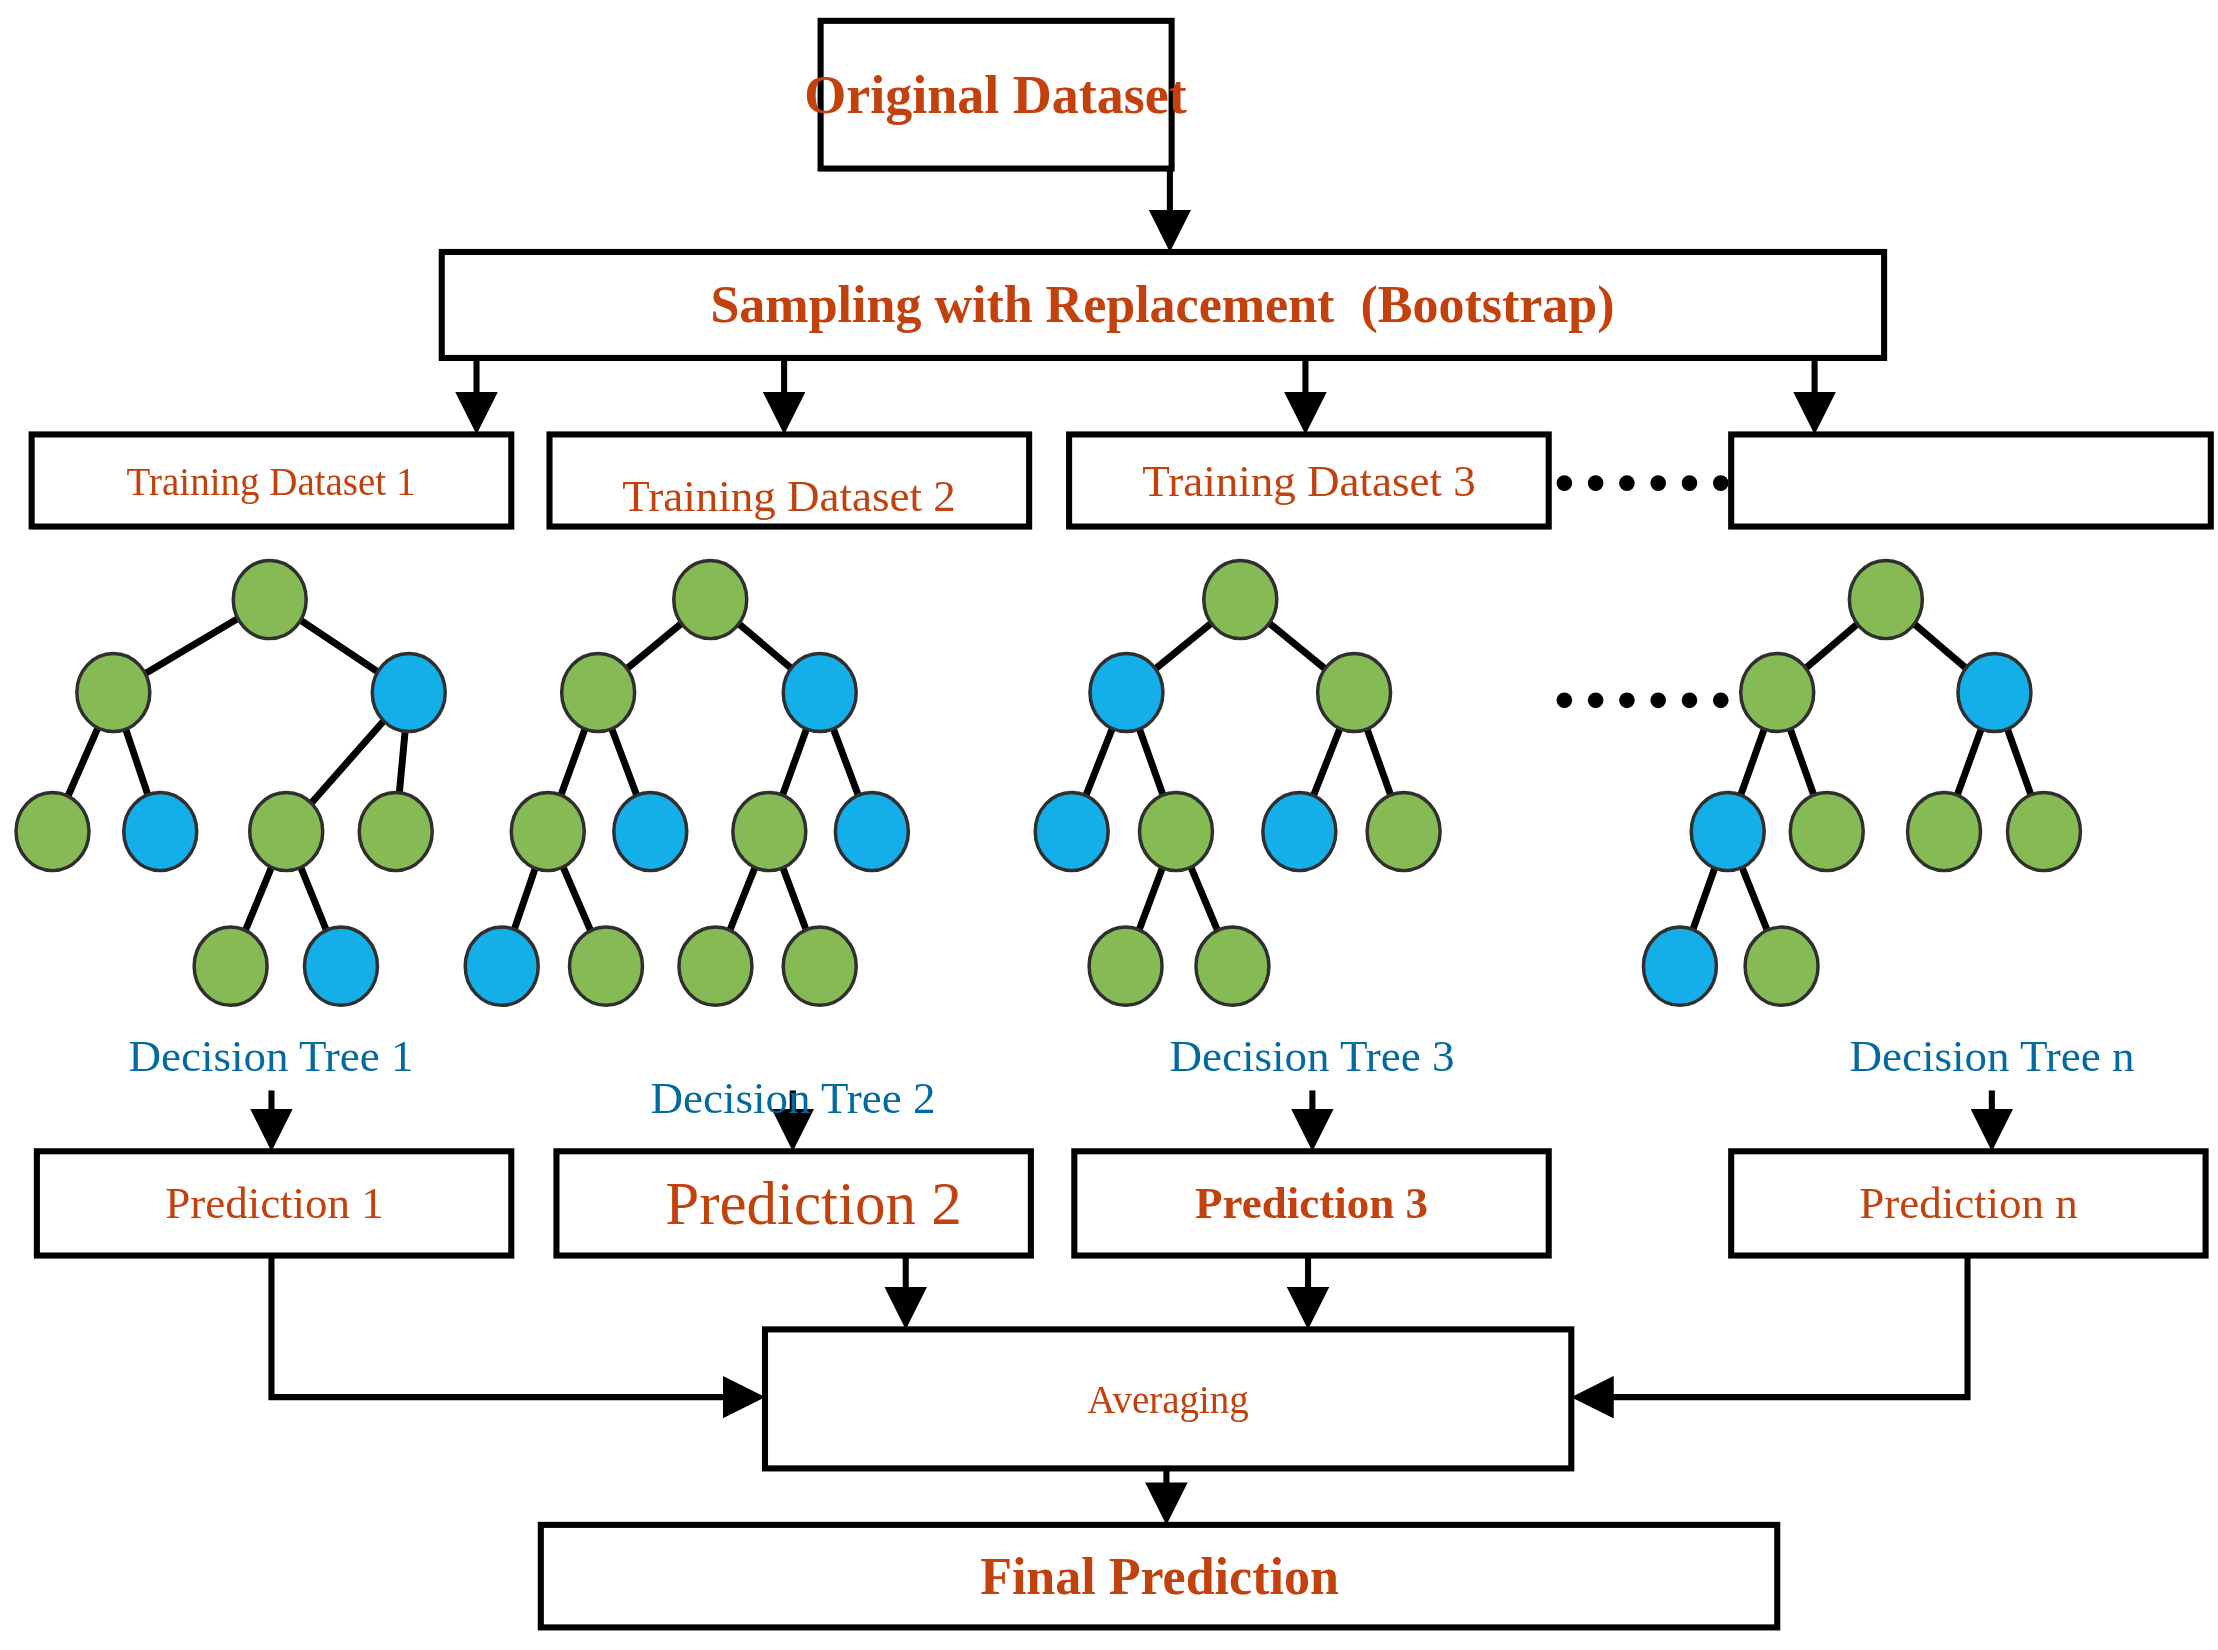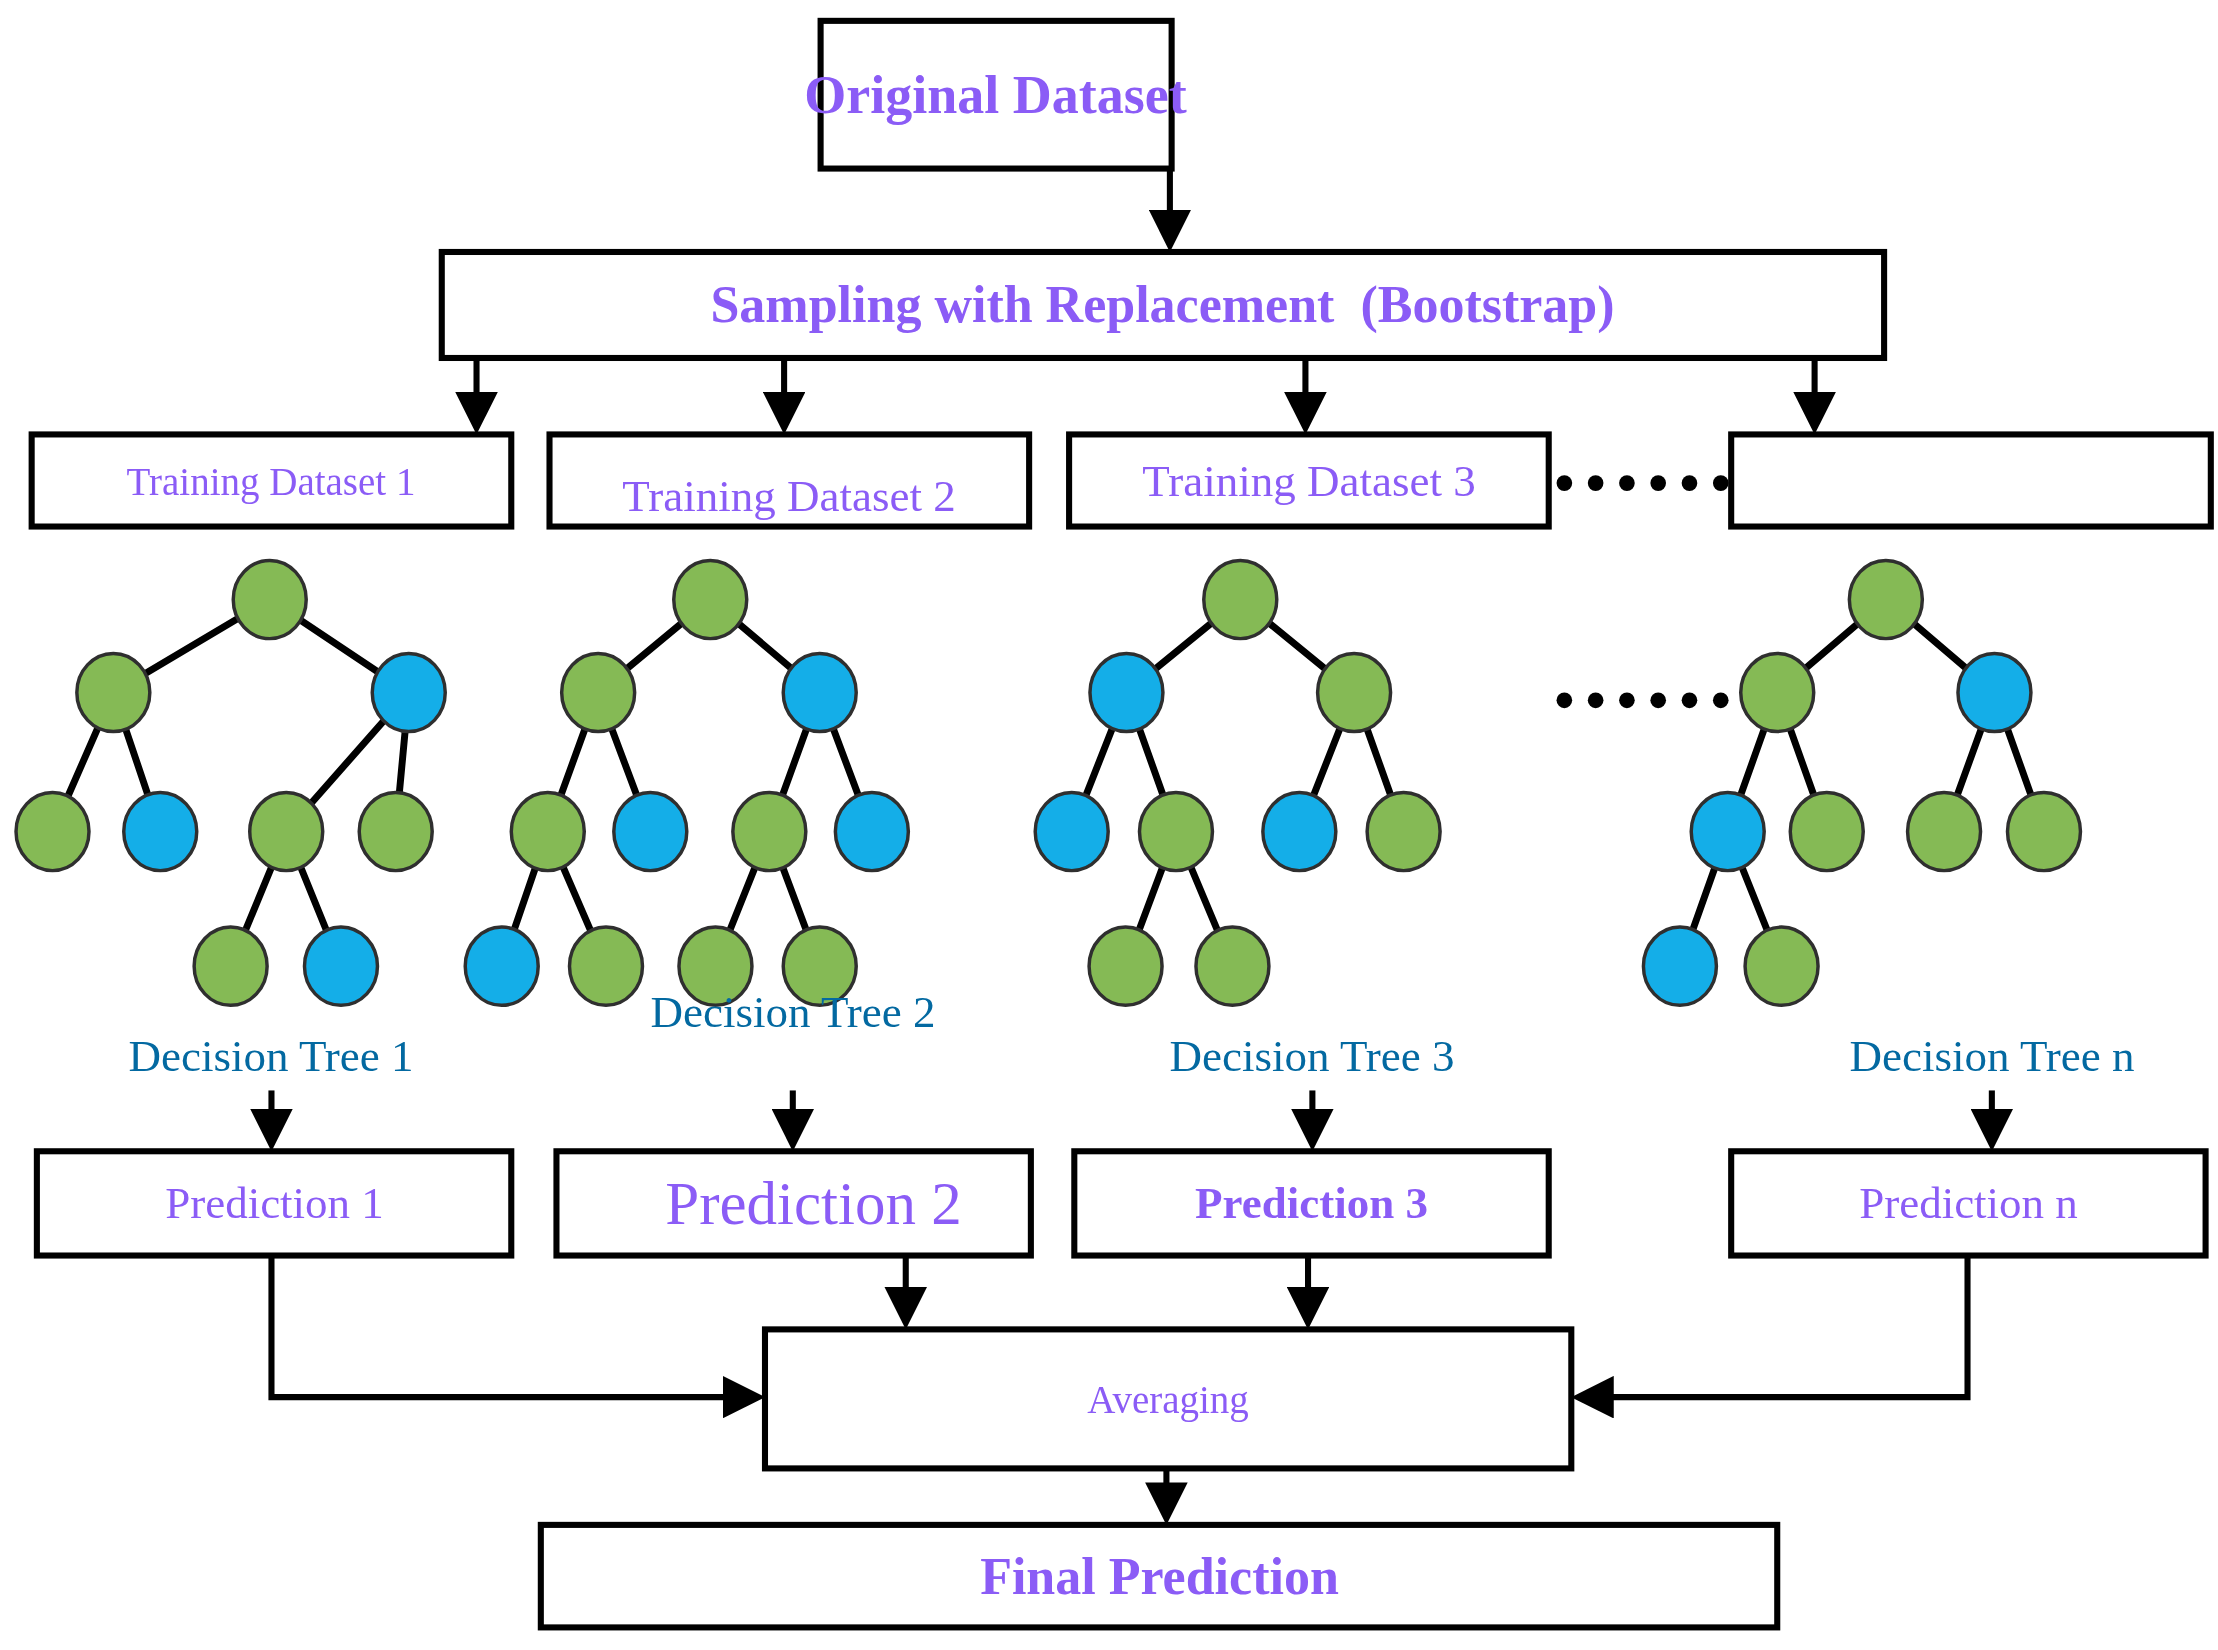--- a/index.html
+++ b/index.html
@@ -8,21 +8,21 @@
     width:2219px;height:1650px;
     background:#ffffff;
     font-family:"Liberation Serif","DejaVu Serif",serif;
     overflow:hidden;
   }
   svg#canvas{position:absolute;left:0;top:0;width:2219px;height:1650px;}
   .box-rect{fill:#ffffff;stroke:#000000;stroke-width:7;}
   .box-label{
     position:absolute;
     display:flex;align-items:center;justify-content:center;
-    color:#8b5cf6;
+    color:#c2410c;
     text-align:center;
     white-space:pre;
     line-height:1;
     user-select:none;
   }
   .bold{font-weight:bold;}
   .plain-label{
     position:absolute;
     color:#0369a1;
     white-space:pre;
@@ -188,21 +188,21 @@
 
   <div class="box-label bold" style="left:820px;top:21px;width:351px;height:148px;font-size:54px;">Original Dataset</div>
 
   <div class="box-label bold" style="left:441px;top:252px;width:1443px;height:106px;font-size:52px;">Sampling with Replacement  (Bootstrap)</div>
 
   <div class="box-label" style="left:31px;top:435px;width:480px;height:92px;font-size:39px;">Training Dataset 1</div>
   <div class="box-label" style="left:549px;top:450px;width:480px;height:92px;font-size:45px;">Training Dataset 2</div>
   <div class="box-label" style="left:1069px;top:435px;width:480px;height:92px;font-size:45px;">Training Dataset 3</div>
 
   <div class="plain-label" style="left:31px;top:1034px;width:480px;font-size:45px;">Decision Tree 1</div>
-  <div class="plain-label" style="left:553px;top:990px;width:480px;font-size:45px;">Decision Tree 2</div>
+  <div class="plain-label" style="left:553px;top:1076px;width:480px;font-size:45px;">Decision Tree 2</div>
   <div class="plain-label" style="left:1072px;top:1034px;width:480px;font-size:45px;">Decision Tree 3</div>
   <div class="plain-label" style="left:1752px;top:1034px;width:480px;font-size:45px;">Decision Tree n</div>
 
   <div class="box-label" style="left:37px;top:1151px;width:475px;height:104px;font-size:45px;">Prediction 1</div>
   <div class="box-label" style="left:576px;top:1151px;width:475px;height:104px;font-size:61px;">Prediction 2</div>
   <div class="box-label" style="left:1074px;top:1151px;width:475px;height:104px;font-size:45px;font-weight:bold;">Prediction 3</div>
   <div class="box-label" style="left:1731px;top:1151px;width:475px;height:104px;font-size:45px;">Prediction n</div>
 
   <div class="box-label" style="left:765px;top:1330px;width:806px;height:139px;font-size:39px;">Averaging</div>
 

